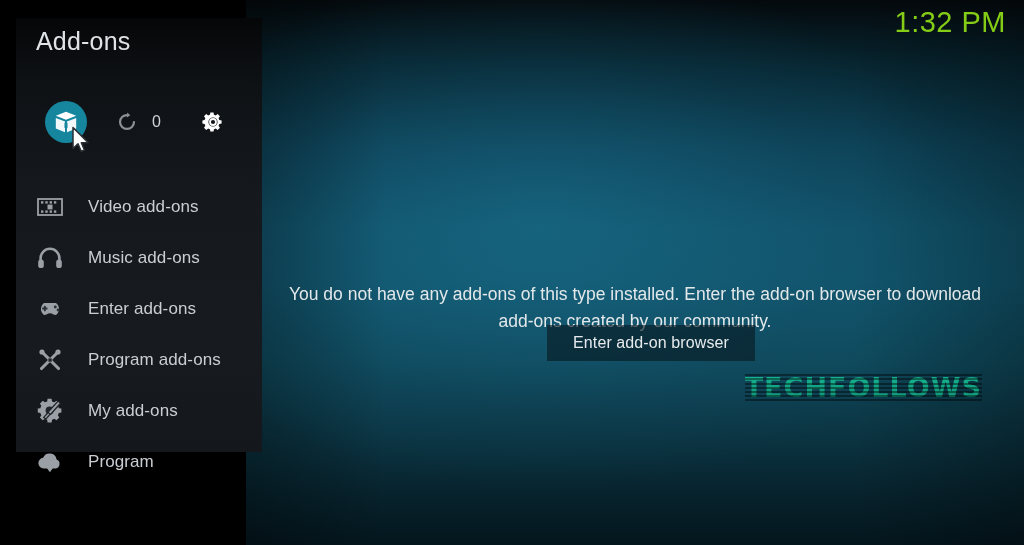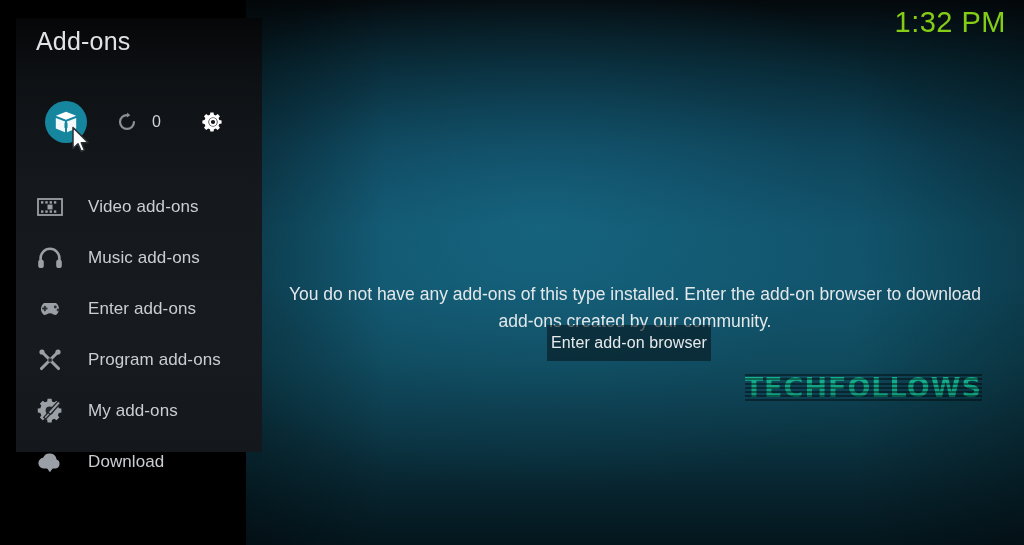--- a/index.html
+++ b/index.html
@@ -134,21 +134,21 @@
     text-align:center;
     font-size:17.5px;
     line-height:27px;
     color:#e3e8ea;
     font-weight:400;
     margin-top:16px;
   }
   #browse-btn {
     position:absolute;
     left:301px; top:325px;
-    width:164px; height:36px;
+    width:208px; height:36px;
     background:rgba(8,24,32,0.62);
     border:none;
     color:#e6eaec;
     font-family:"Liberation Sans", sans-serif;
     font-size:16px;
     letter-spacing:0.1px;
     display:flex; align-items:center; justify-content:center;
     cursor:pointer;
   }
 
@@ -329,21 +329,21 @@
       </div>
 
       <div class="menu-item">
         <span class="menu-icon">
           <svg width="28" height="24" viewBox="0 0 28 24">
             <path fill="#9aa0a5" d="M7.6 18.4a5.3 5.3 0 0 1-0.5-10.57 7.1 7.1 0 0 1 13.5 1.6 4.7 4.7 0 0 1-0.8 8.97z"></path>
             <rect x="12.1" y="10.2" width="3.6" height="7.1" fill="#9aa0a5"></rect>
             <path d="M9.4 16.0 L13.9 22.2 L18.4 16.0 Z" fill="#9aa0a5"></path>
           </svg>
         </span>
-        <span class="menu-label">Download</span>
+        <span class="menu-label">Program</span>
       </div>
 
     </div>
 
     <div id="cursor">
       <svg width="22" height="30" viewBox="0 0 22 30">
         <path d="M2 1.5 L2 22.5 L7.0 17.8 L10.2 25.4 L13.4 24.0 L10.3 16.8 L17.2 16.6 Z" fill="#ffffff" stroke="#2a2f33" stroke-width="1.5" stroke-linejoin="round"></path>
       </svg>
     </div>
 

